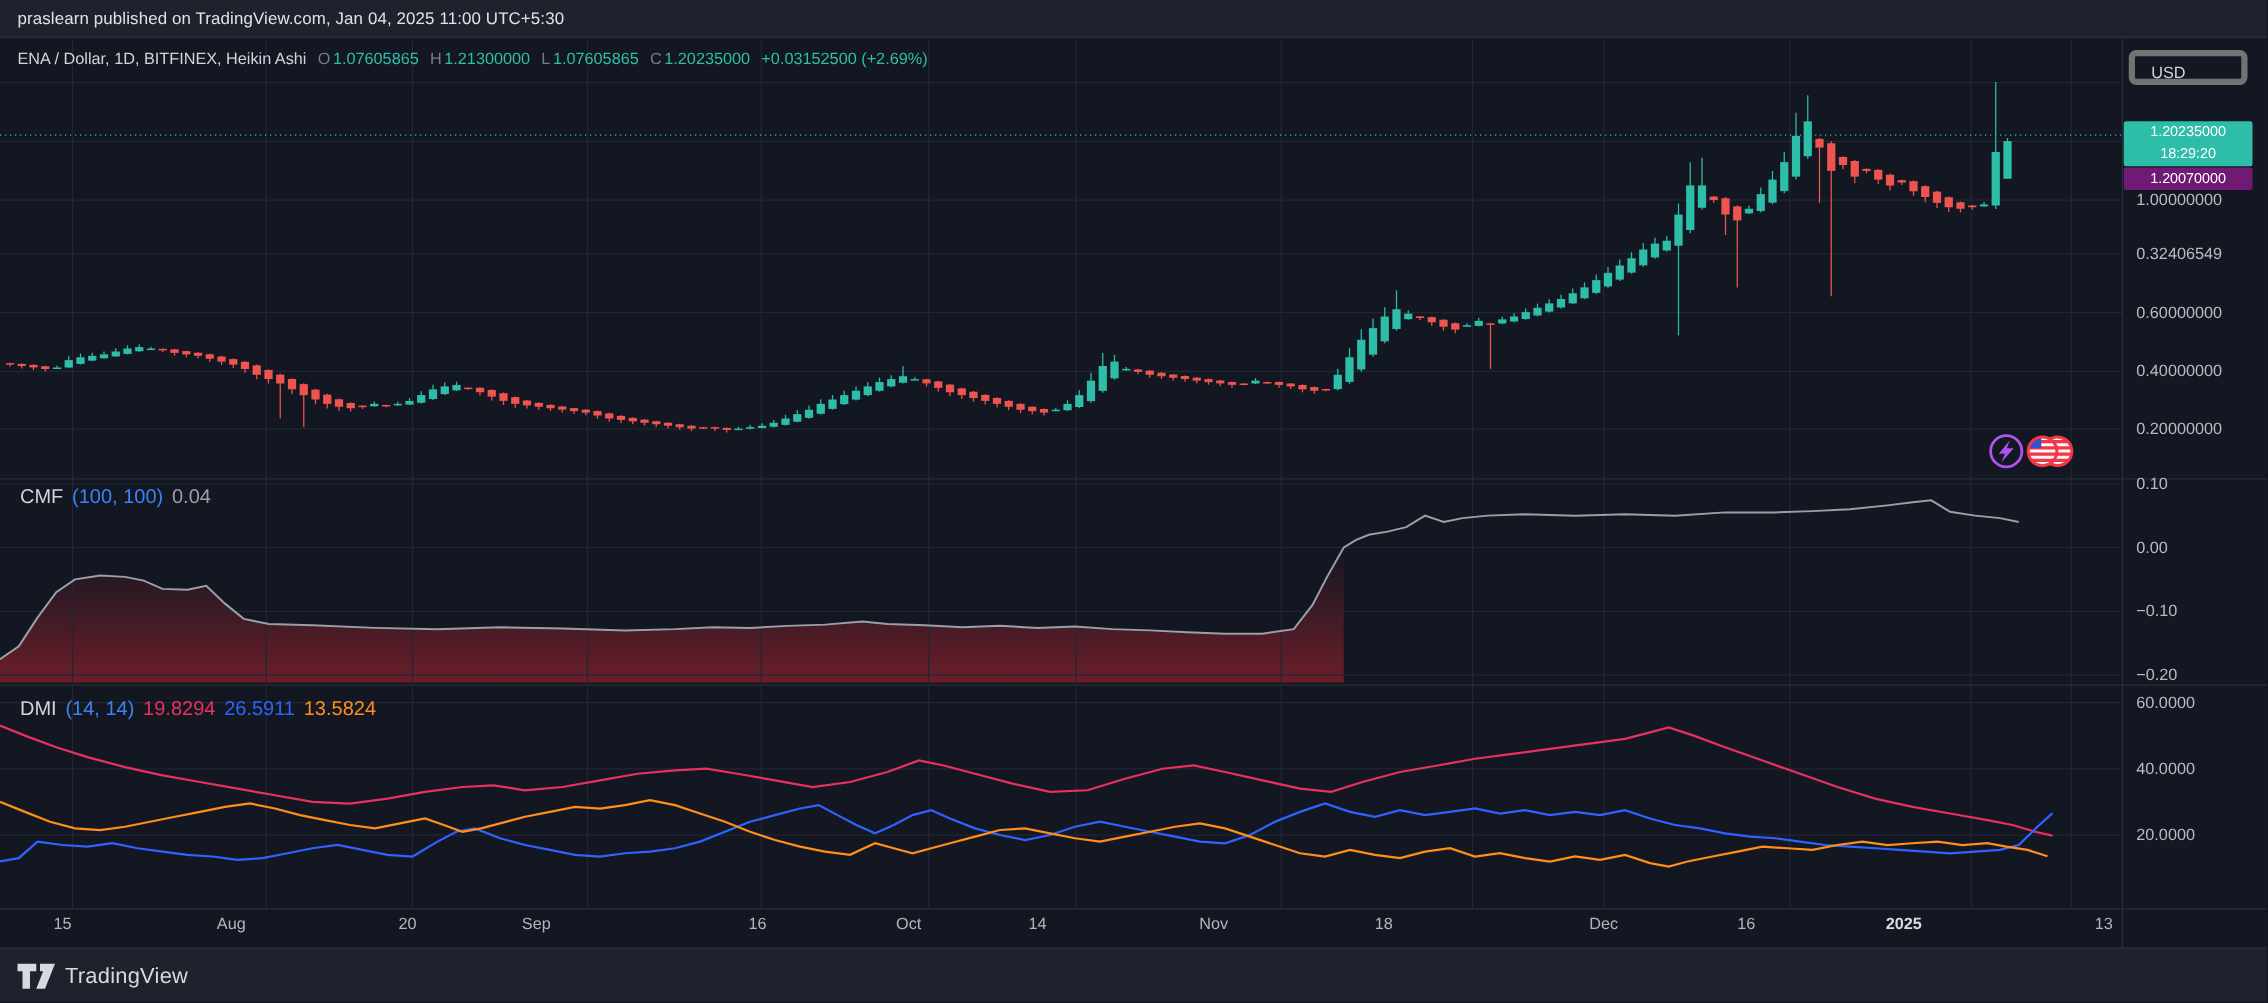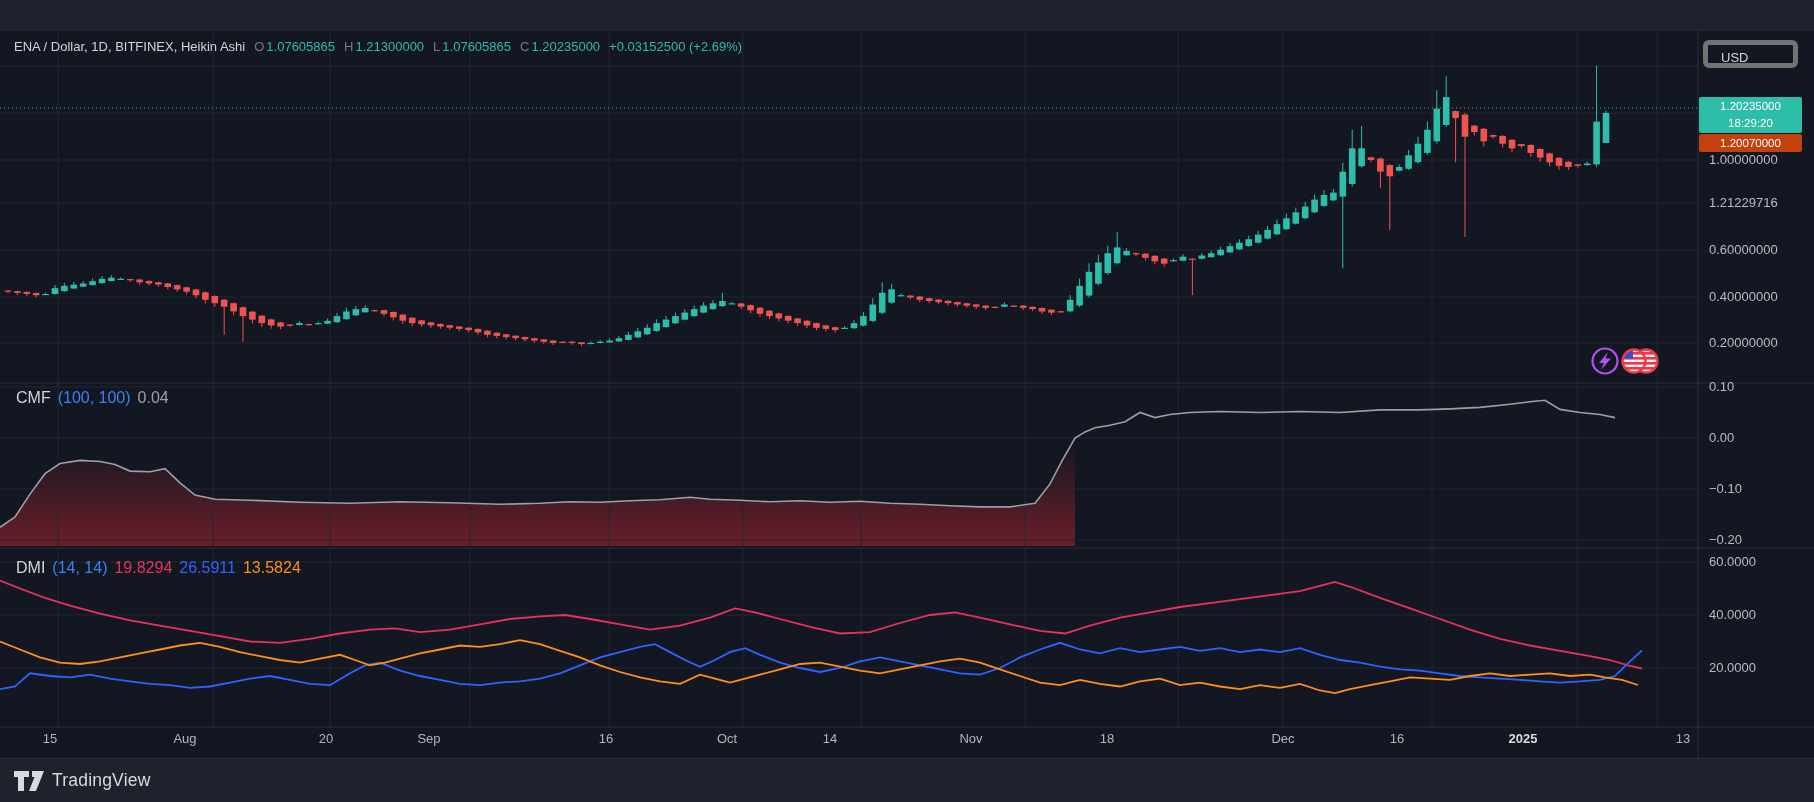--- a/index.html
+++ b/index.html
@@ -33,20 +33,23 @@
   
   #footer-bar{ position:absolute; left:0; top:758px; width:1814px; height:44px; background:#1e222d; border-top:1px solid #2a2e39; z-index:5;}
   #tv-logo{ position:absolute; left:13px; top:11px; cursor:pointer; }
   #brand-text{ position:absolute; left:52px; top:0; line-height:42px; font-size:17.5px; color:#d6d9e0; font-weight:500; letter-spacing:.2px;}
 </style>
 </head>
 <body>
 
 <div id="root">
 
+  <div id="header-bar">
+    <div id="header-text">praslearn published on TradingView.com, Jan 04, 2025 11:00 UTC+5:30</div>
+  </div>
 
   <div id="chart-wrap">
     <svg id="plot" width="1814" height="802" viewBox="0 0 1814 802">
         <rect x="0" y="30" width="1814" height="728" fill="#131722"></rect>
         <defs>
           <linearGradient id="cmfg" x1="0" y1="0" x2="0" y2="1">
             <stop offset="0%" stop-color="#b3242e" stop-opacity="0"></stop>
             <stop offset="100%" stop-color="#b3242e" stop-opacity="0.55"></stop>
           </linearGradient>
           <clipPath id="fb">
@@ -494,37 +497,37 @@
       <span class="ind-params">(14, 14)</span>
       <span id="dmi-v1" style="color: rgb(232, 49, 95);">19.8294</span>
       <span id="dmi-v2" style="color: rgb(47, 98, 255);">26.5911</span>
       <span id="dmi-v3" style="color: rgb(255, 142, 26);">13.5824</span>
     </div>
 
     
     <div class="ov" id="usd-button">USD</div>
     <div id="price-axis-labels">
         <div class="axis-label" style="left: 1709px; top: 152px;">1.00000000</div>
-        <div class="axis-label" style="left: 1709px; top: 195px;">1.21229716</div>
+        <div class="axis-label" style="left: 1709px; top: 195px;">0.32406549</div>
         <div class="axis-label" style="left: 1709px; top: 242px;">0.60000000</div>
         <div class="axis-label" style="left: 1709px; top: 289px;">0.40000000</div>
         <div class="axis-label" style="left: 1709px; top: 335px;">0.20000000</div>
         <div class="axis-label" style="left: 1709px; top: 379px;">0.10</div>
         <div class="axis-label" style="left: 1709px; top: 430px;">0.00</div>
         <div class="axis-label" style="left: 1709px; top: 481px;">−0.10</div>
         <div class="axis-label" style="left: 1709px; top: 532px;">−0.20</div>
         <div class="axis-label" style="left: 1709px; top: 554px;">60.0000</div>
         <div class="axis-label" style="left: 1709px; top: 607px;">40.0000</div>
         <div class="axis-label" style="left: 1709px; top: 660px;">20.0000</div>
       </div>
     <div class="ov" id="last-price-label" style="background: rgb(46, 189, 169);">
       <div>1.20235000</div>
       <div>18:29:20</div>
     </div>
-    <div class="ov" id="prev-price-label" style="background: #c2410c;">1.20070000</div>
+    <div class="ov" id="prev-price-label" style="background: #701a75;">1.20070000</div>
 
     
     <div id="time-axis-labels">
         <div class="time-label" style="left: 50px; top: 731px;">15</div>
         <div class="time-label" style="left: 185px; top: 731px;">Aug</div>
         <div class="time-label" style="left: 326px; top: 731px;">20</div>
         <div class="time-label" style="left: 429px; top: 731px;">Sep</div>
         <div class="time-label" style="left: 606px; top: 731px;">16</div>
         <div class="time-label" style="left: 727px; top: 731px;">Oct</div>
         <div class="time-label" style="left: 830px; top: 731px;">14</div>

